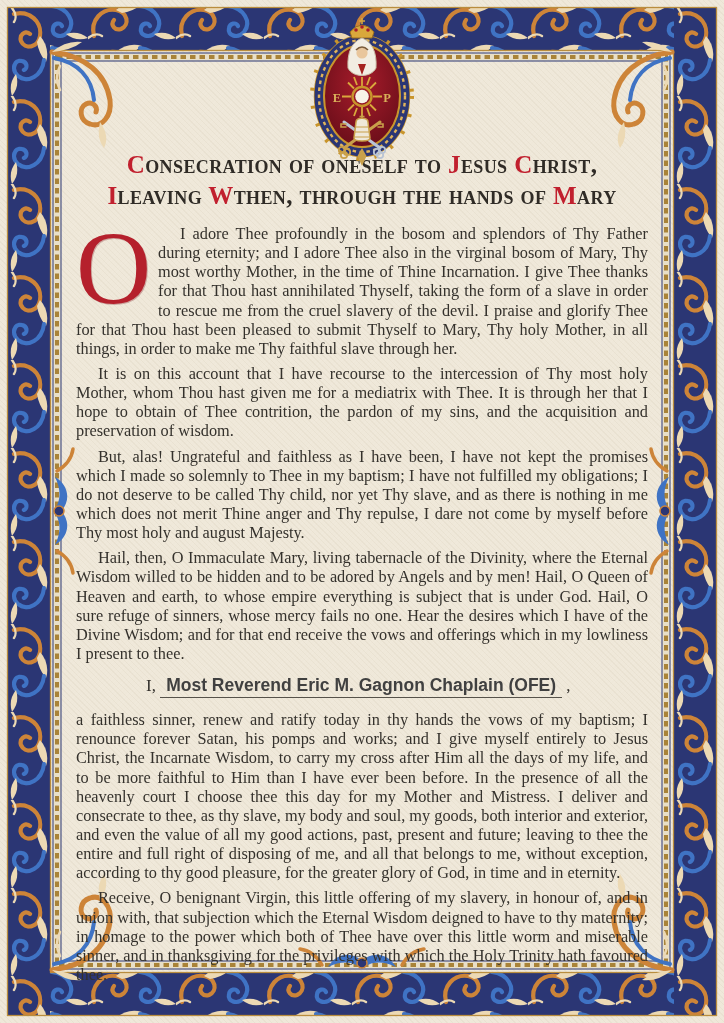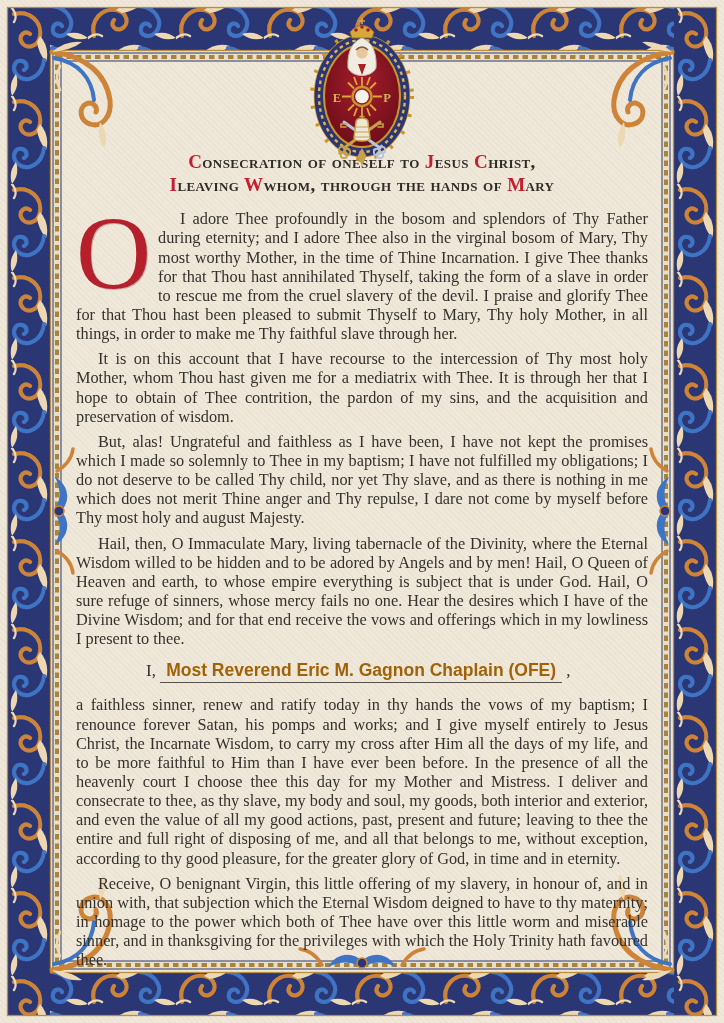--- a/index.html
+++ b/index.html
@@ -18,40 +18,40 @@
   .emblem{
     position:absolute;top:16px;left:50%;transform:translateX(-50%);
     width:124px;height:150px;z-index:3;
   }
   .content{
     position:absolute;z-index:2;left:76px;right:76px;top:0;
     padding-top:150px;
   }
   .title{margin:0 0 13px 0;text-align:center;font-weight:normal;}
   .title-line{
-    font-variant:small-caps;font-size:19px;line-height:1.22;
+    font-variant:small-caps;font-size:25px;line-height:1.22;
     letter-spacing:.4px;color:#2f2b26;font-weight:bold;
   }
   .red-cap{color:#c1202e;}
   .para{
     margin:0 0 6px 0;text-align:justify;
     font-size:16.3px;line-height:1.175;text-indent:22px;
   }
   .para.first{text-indent:0;}
   .para.noindent{text-indent:0;}
   .dropcap{
     float:left;width:74px;height:92px;margin:2px 8px 0 0;
     font-size:104px;line-height:.8;text-align:center;
     color:#b5202c;text-shadow:1px 1px 0 rgba(125,20,30,.30);
   }
   .name-line{margin:12px 0 12px 0;padding-left:70px;font-size:17px;}
   .fill{
     display:inline-block;border-bottom:1.4px solid #56524a;
     text-align:center;font-family:"Liberation Sans", sans-serif;
-    font-weight:bold;color:#a16207;padding:0 6px 1px;
+    font-weight:bold;color:#404040;padding:0 6px 1px;
   }
   .fill-name{min-width:378px;font-size:17.5px;}
 </style>
 </head>
 <body>
 
 <div class="page">
   <div class="texture"></div>
 
   <svg class="border-svg" width="724" height="1023" viewBox="0 0 724 1023" xmlns="http://www.w3.org/2000/svg">
@@ -173,21 +173,21 @@
         <path d="M62,98 v5 M59.5,100.5 h5" stroke="#c9a04a" stroke-width="1.4"></path>
       </g>
 
       <path d="M62,132 l4.5,8 -4.5,10 -4.5,-10 Z" fill="#c9a04a"></path>
     </svg>
   </div>
 
   <div class="content">
     <h1 class="title">
       <div class="title-line"><span class="red-cap">C</span><span>onsecration of oneself to </span><span class="red-cap">J</span><span>esus </span><span class="red-cap">C</span><span>hrist,</span></div>
-      <div class="title-line"><span class="red-cap">I</span><span>leaving </span><span class="red-cap">W</span><span>whom, through the hands of </span><span class="red-cap">M</span><span>ary</span></div>
+      <div class="title-line"><span class="red-cap">I</span><span>leaving </span><span class="red-cap">W</span><span>then, through the hands of </span><span class="red-cap">M</span><span>ary</span></div>
     </h1>
 
     <p class="para first">
       <span class="dropcap">O</span>
     </p>
     <p class="para">I adore Thee profoundly in the bosom and splendors of Thy Father during eternity; and I adore Thee also in the virginal bosom of Mary, Thy most worthy Mother, in the time of Thine Incarnation. I give Thee thanks for that Thou hast annihilated Thyself, taking the form of a slave in order to rescue me from the cruel slavery of the devil. I praise and glorify Thee for that Thou hast been pleased to submit Thyself to Mary, Thy holy Mother, in all things, in order to make me Thy faithful slave through her.</p>
     <p class="para">It is on this account that I have recourse to the intercession of Thy most holy Mother, whom Thou hast given me for a mediatrix with Thee. It is through her that I hope to obtain of Thee contrition, the pardon of my sins, and the acquisition and preservation of wisdom.</p>
     <p class="para">But, alas! Ungrateful and faithless as I have been, I have not kept the promises which I made so solemnly to Thee in my baptism; I have not fulfilled my obligations; I do not deserve to be called Thy child, nor yet Thy slave, and as there is nothing in me which does not merit Thine anger and Thy repulse, I dare not come by myself before Thy most holy and august Majesty.</p>
     <p class="para">Hail, then, O Immaculate Mary, living tabernacle of the Divinity, where the Eternal Wisdom willed to be hidden and to be adored by Angels and by men! Hail, O Queen of Heaven and earth, to whose empire everything is subject that is under God. Hail, O sure refuge of sinners, whose mercy fails no one. Hear the desires which I have of the Divine Wisdom; and for that end receive the vows and offerings which in my lowliness I present to thee.</p>
 

